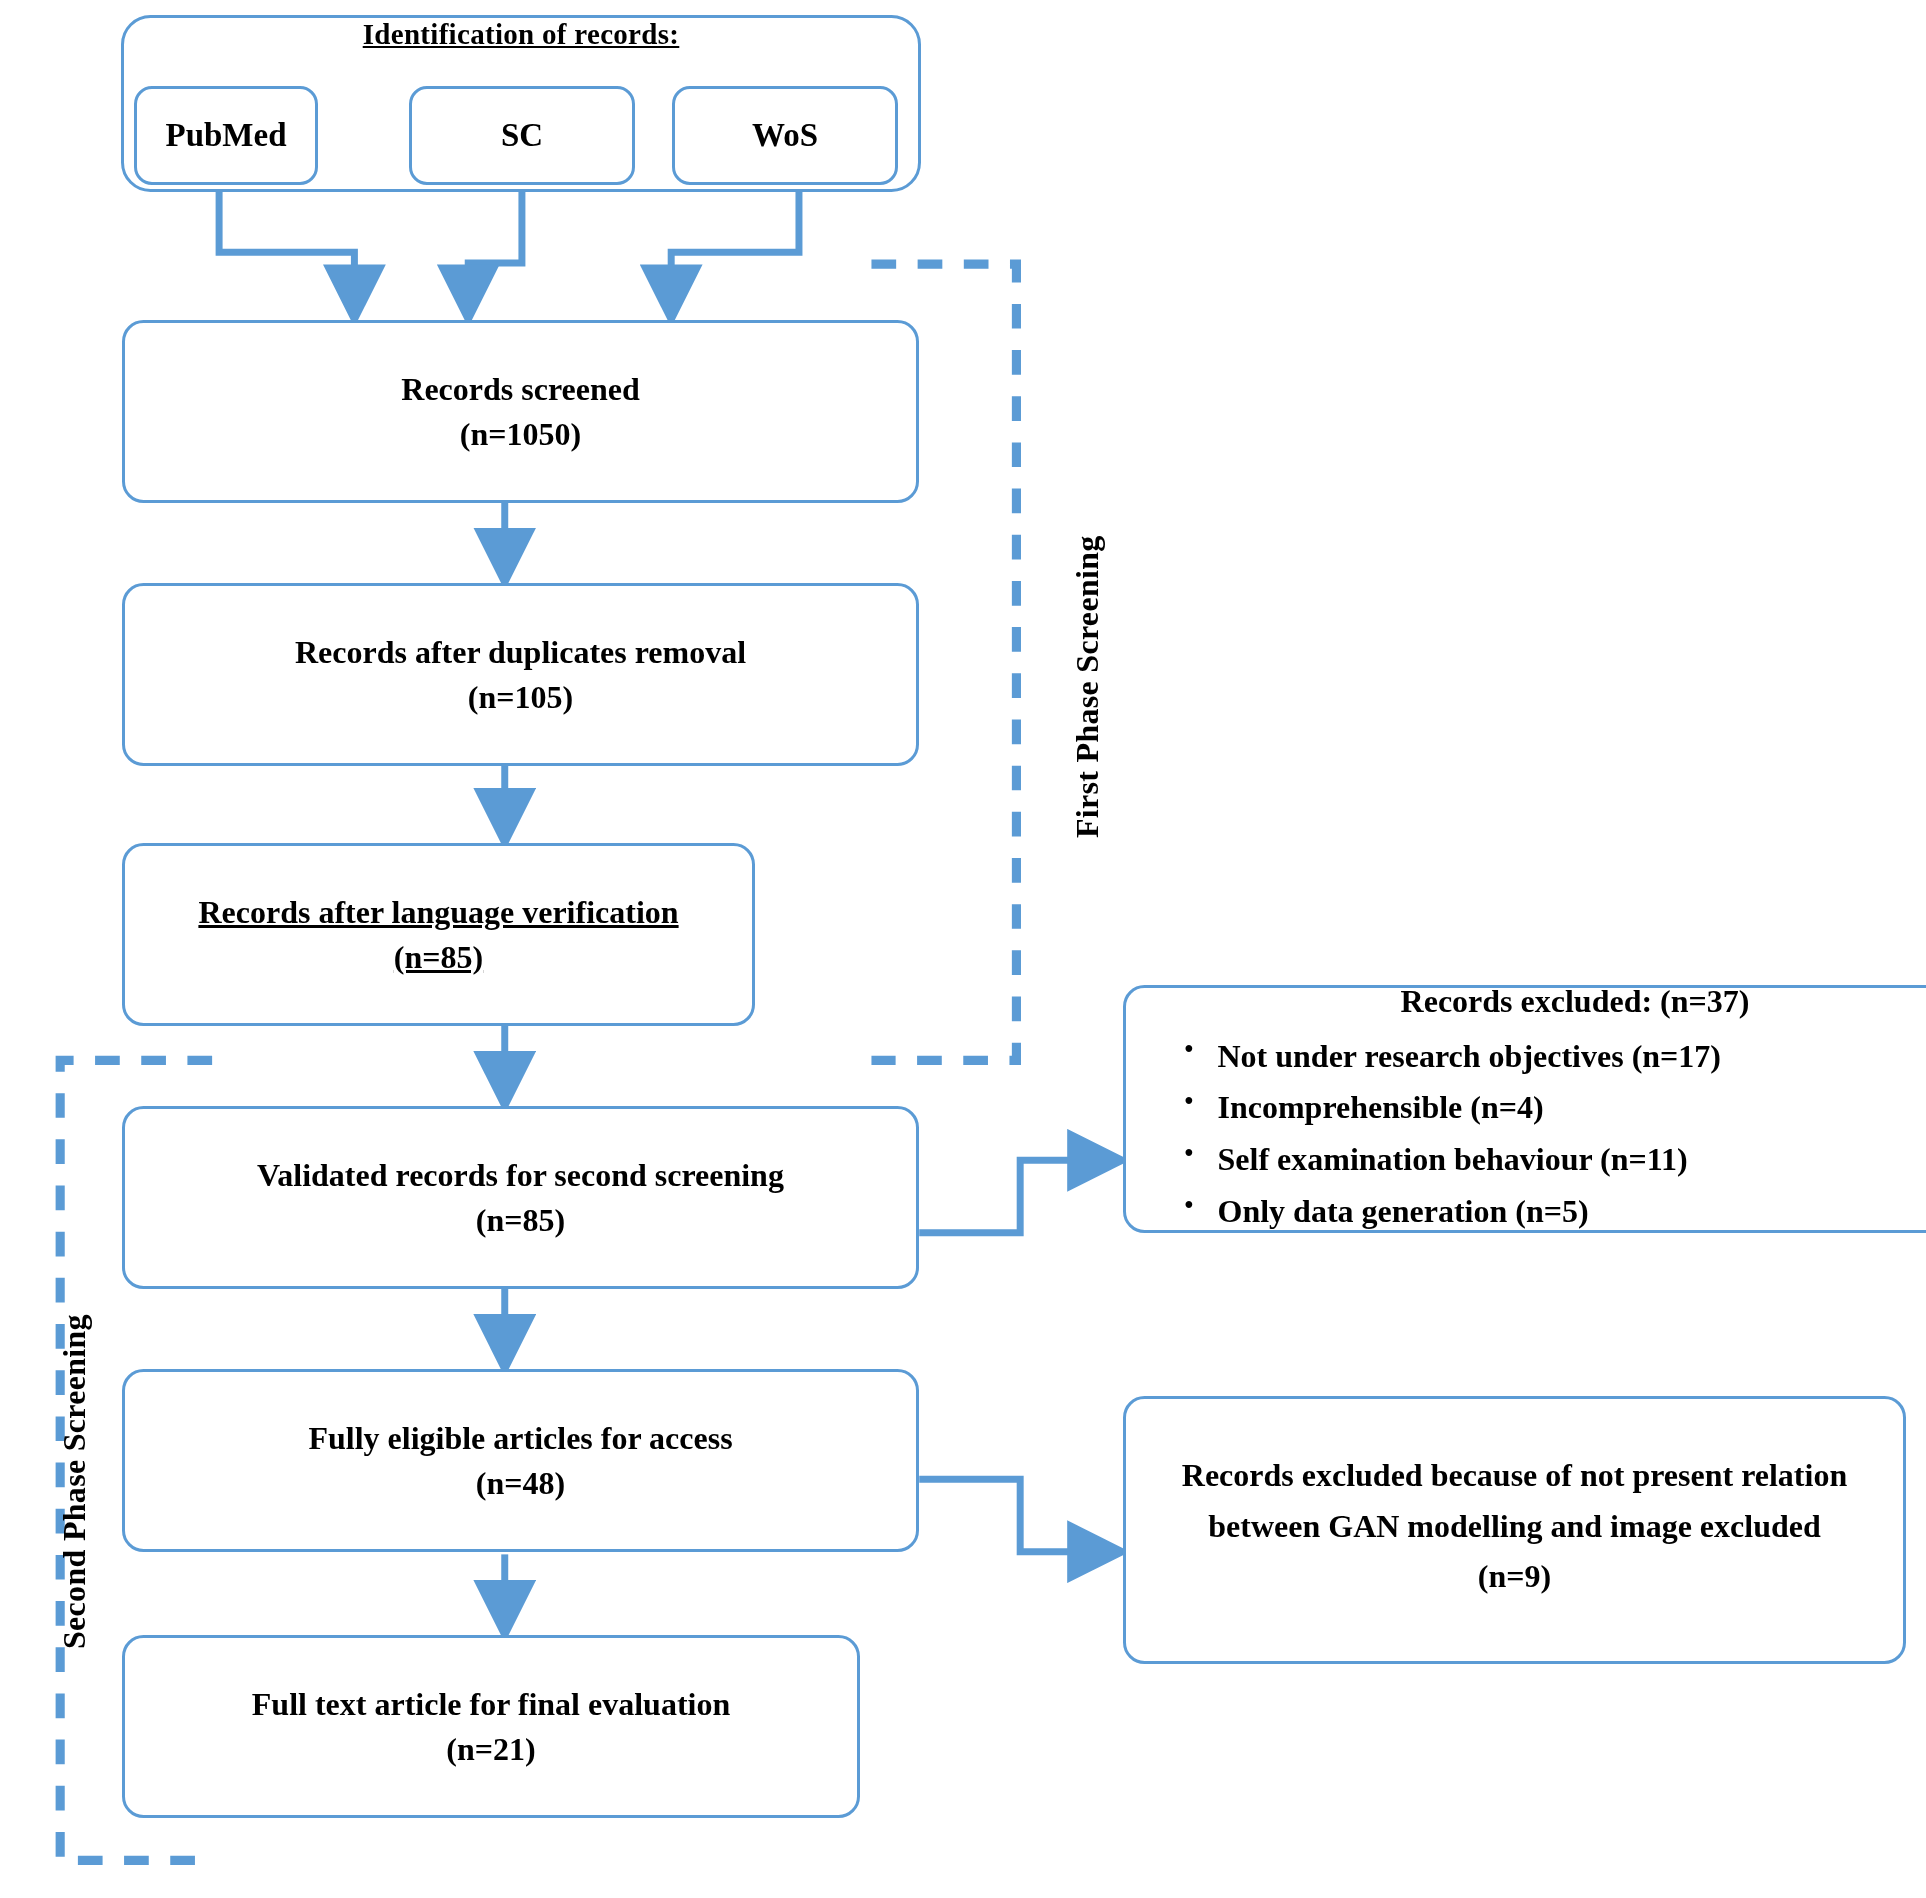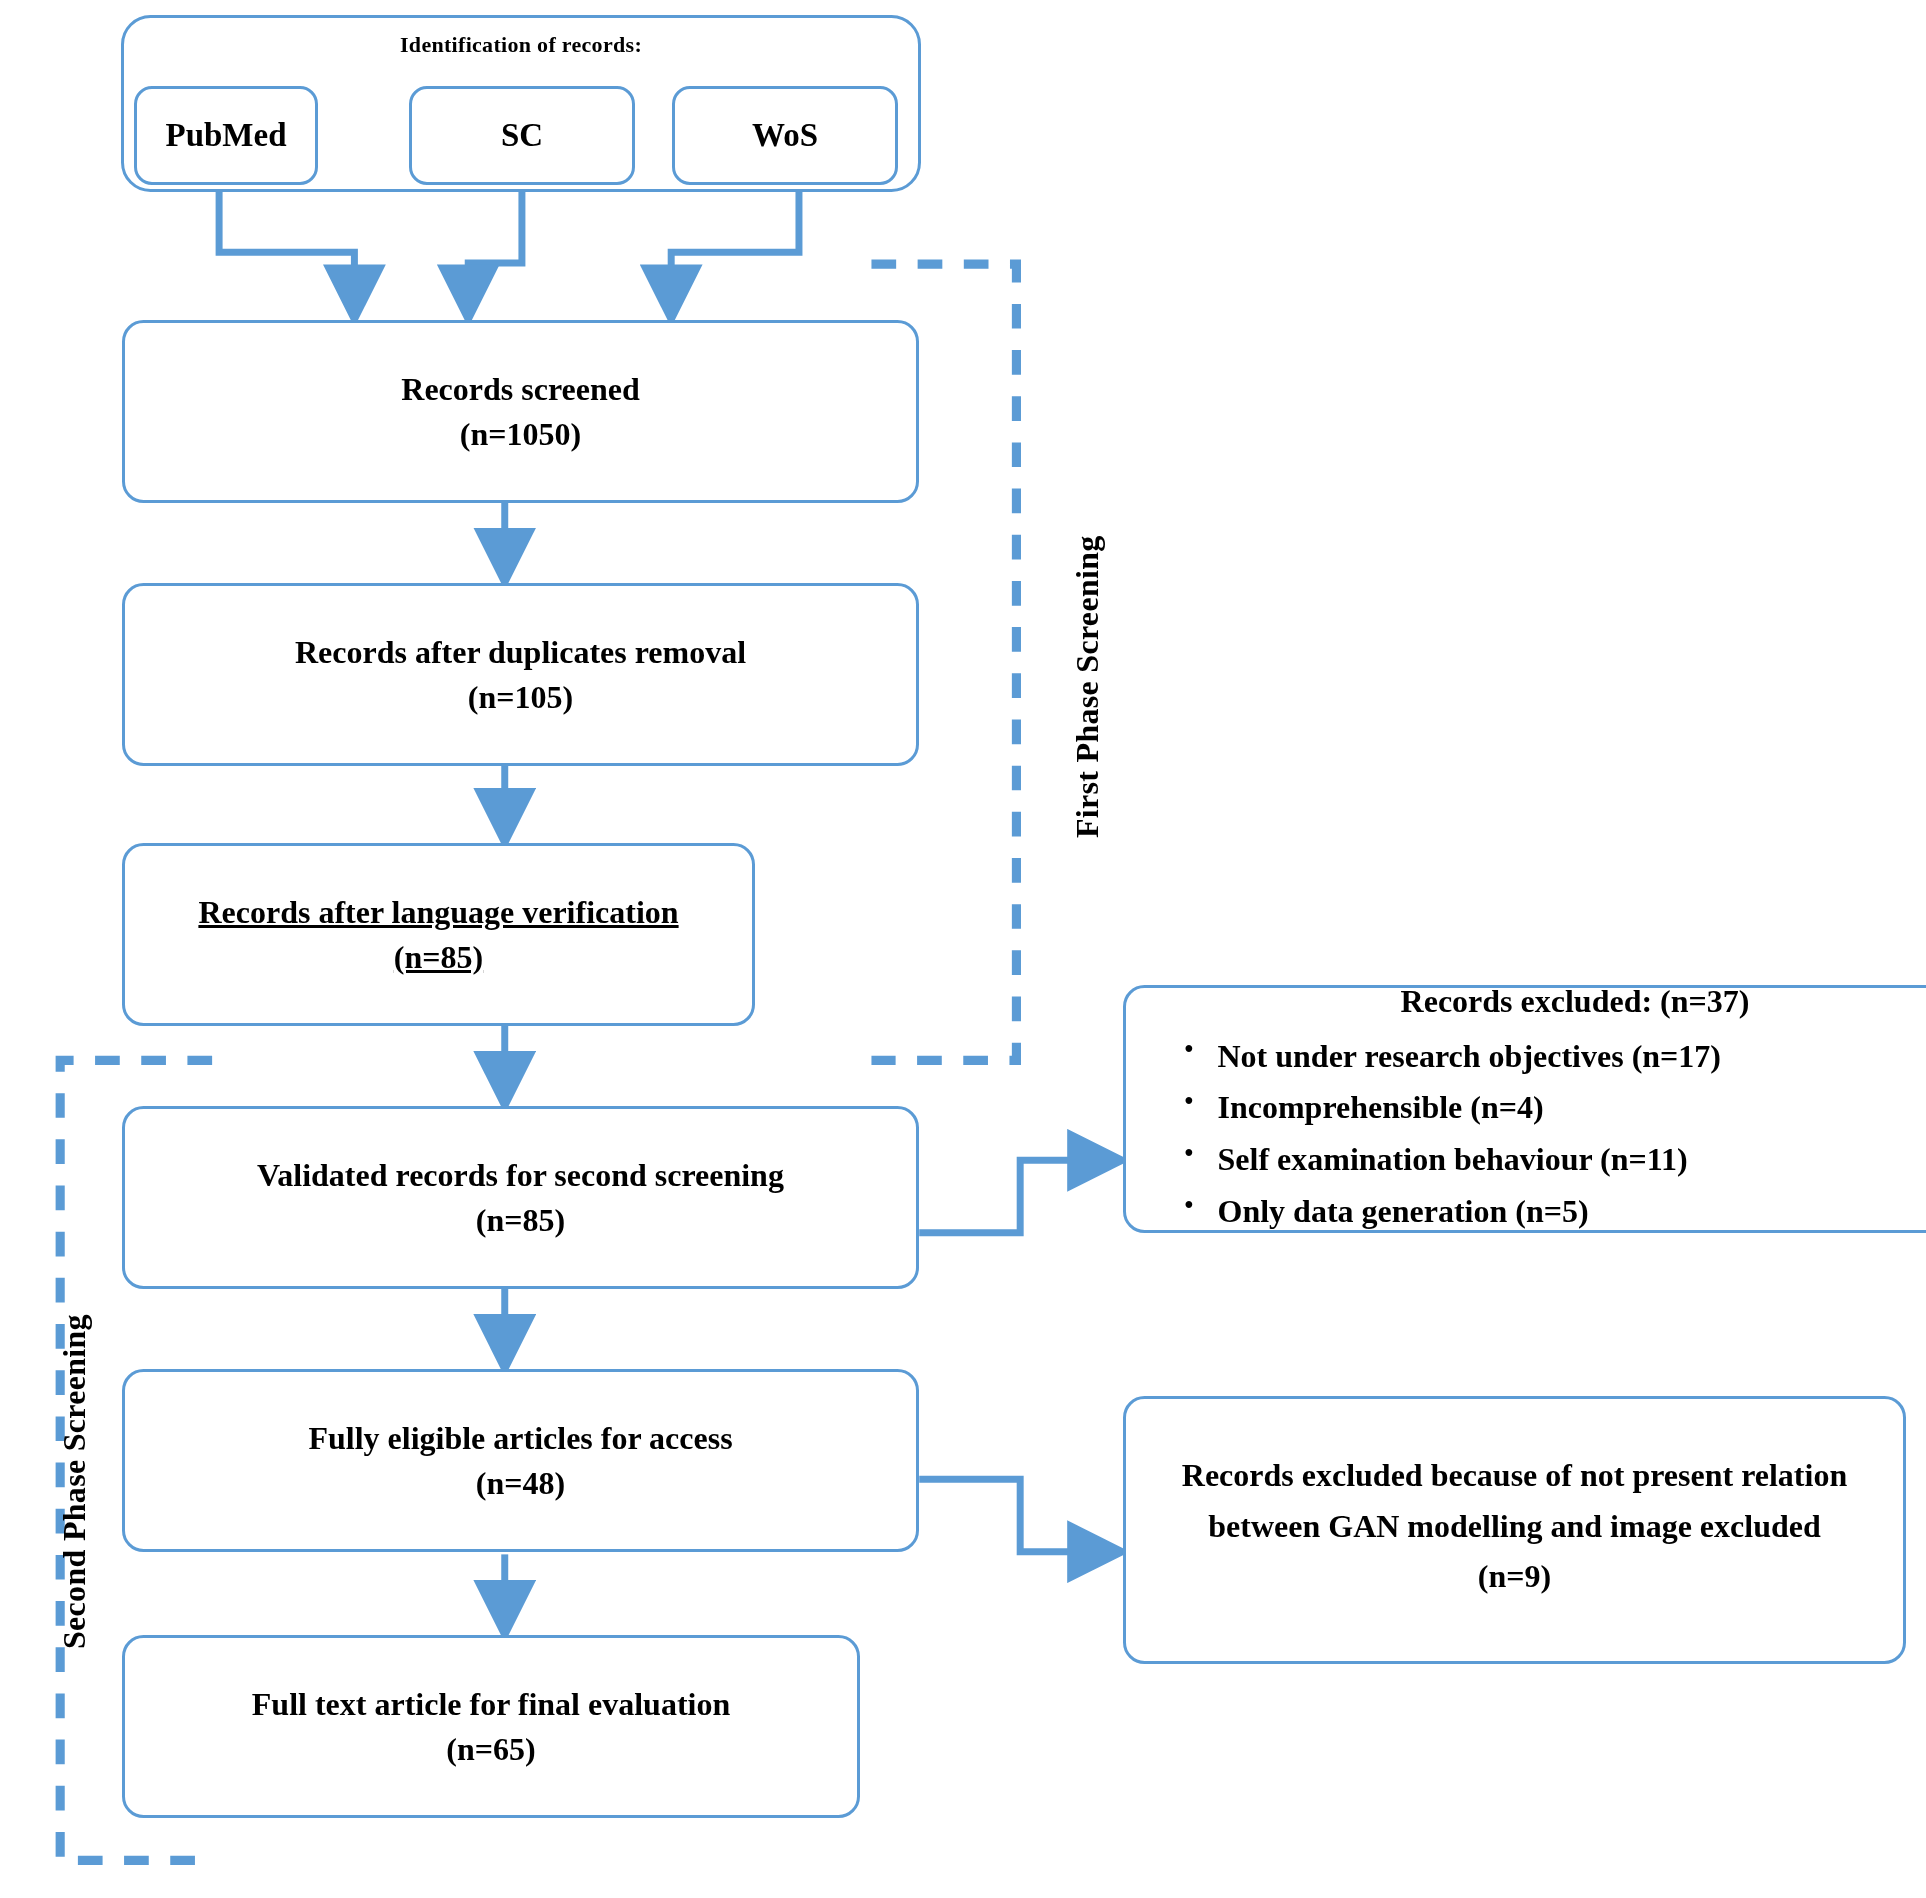--- a/index.html
+++ b/index.html
@@ -40,24 +40,25 @@
   .node .line {
     display: block;
     line-height: 1.38;
     white-space: nowrap;
   }
   .ident-outer {
     border-radius: 29.5px;
     justify-content: flex-start;
   }
   .ident-title {
-    font-size: 22px;
-    font-weight: bold;
-    margin-top: 14px;
+    font-size: 29px;
+    font-weight: bold;
+    margin-top: 0;
     letter-spacing: 0.3px;
+    text-decoration: underline;
   }
   .src-box {
     border-radius: 18px;
     font-size: 33px;
     font-weight: bold;
   }
   .flow-box .line {
     font-size: 32px;
   }
   .excl-box {
@@ -185,21 +186,21 @@
     <span class="line">(n=85)</span>
   </div>
 
   <div class="node flow-box" style="left:122px; top:1369px; width:797px; height:183px;">
     <span class="line">Fully eligible articles for access</span>
     <span class="line">(n=48)</span>
   </div>
 
   <div class="node flow-box" style="left:122px; top:1635px; width:738px; height:183px;">
     <span class="line">Full text article for final evaluation</span>
-    <span class="line">(n=65)</span>
+    <span class="line">(n=21)</span>
   </div>
 
   <div class="node excl-box" style="left:1123px; top:985px; width:904px; height:248px;">
     <div class="excl-title">Records excluded: (n=37)</div>
     <ul class="excl-list">
       <li>Not under research objectives (n=17)</li>
       <li>Incomprehensible (n=4)</li>
       <li>Self examination behaviour (n=11)</li>
       <li>Only data generation (n=5)</li>
     </ul>

